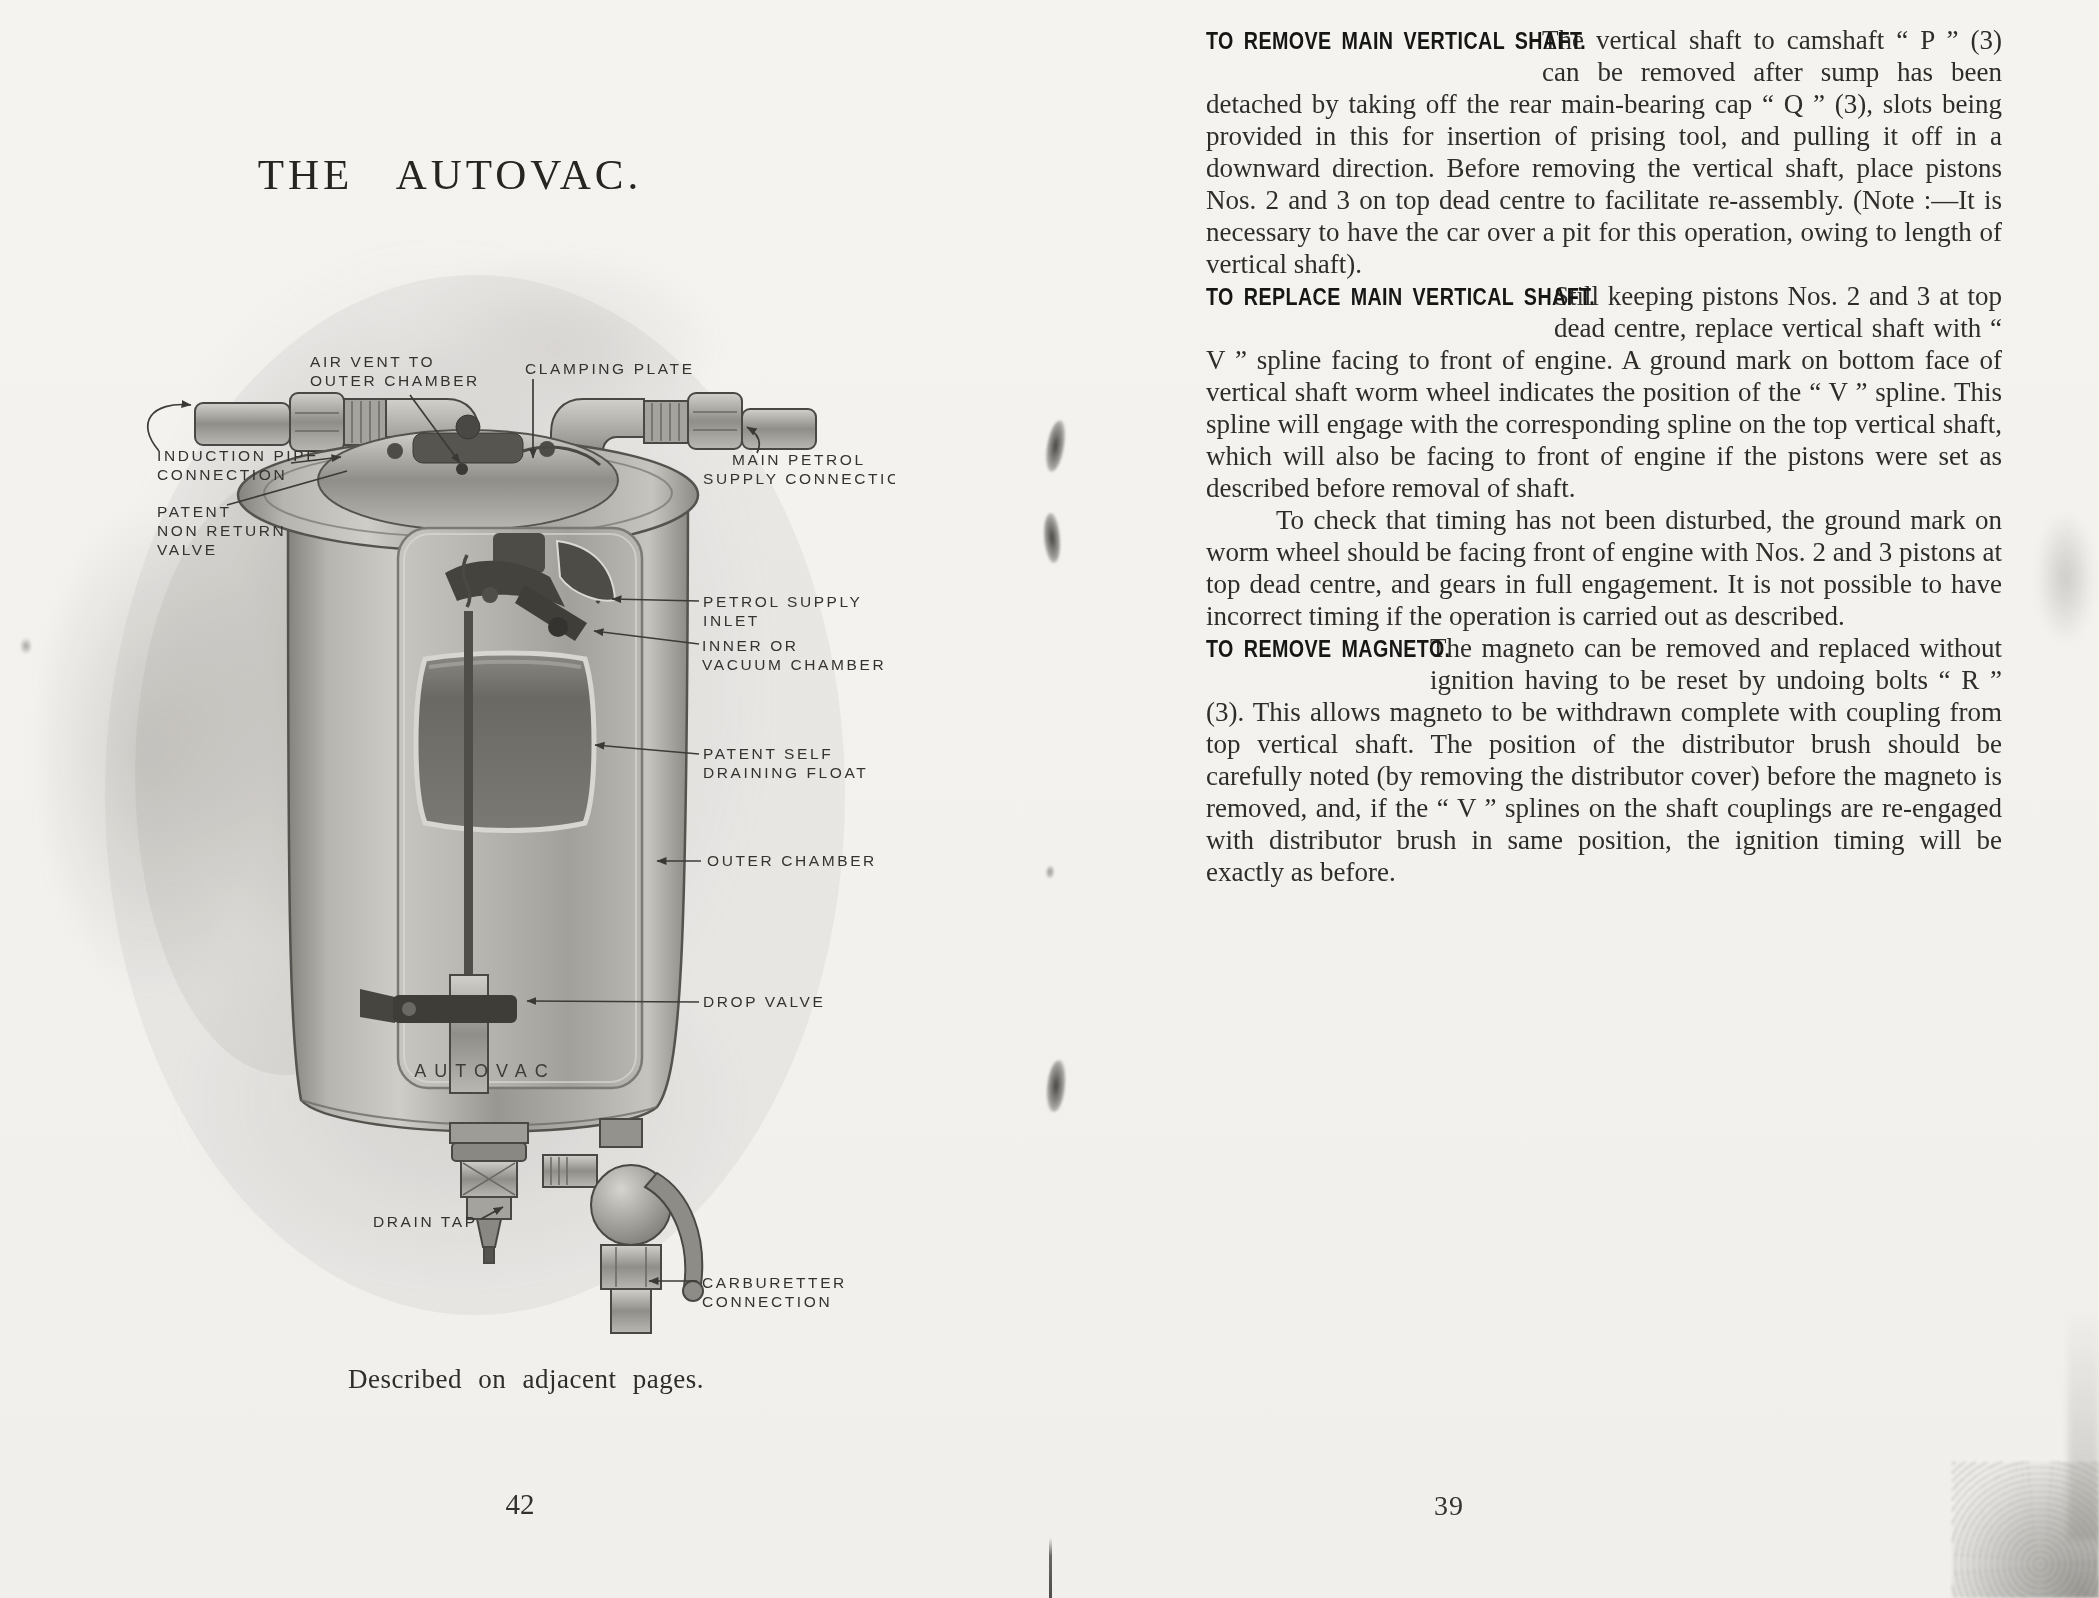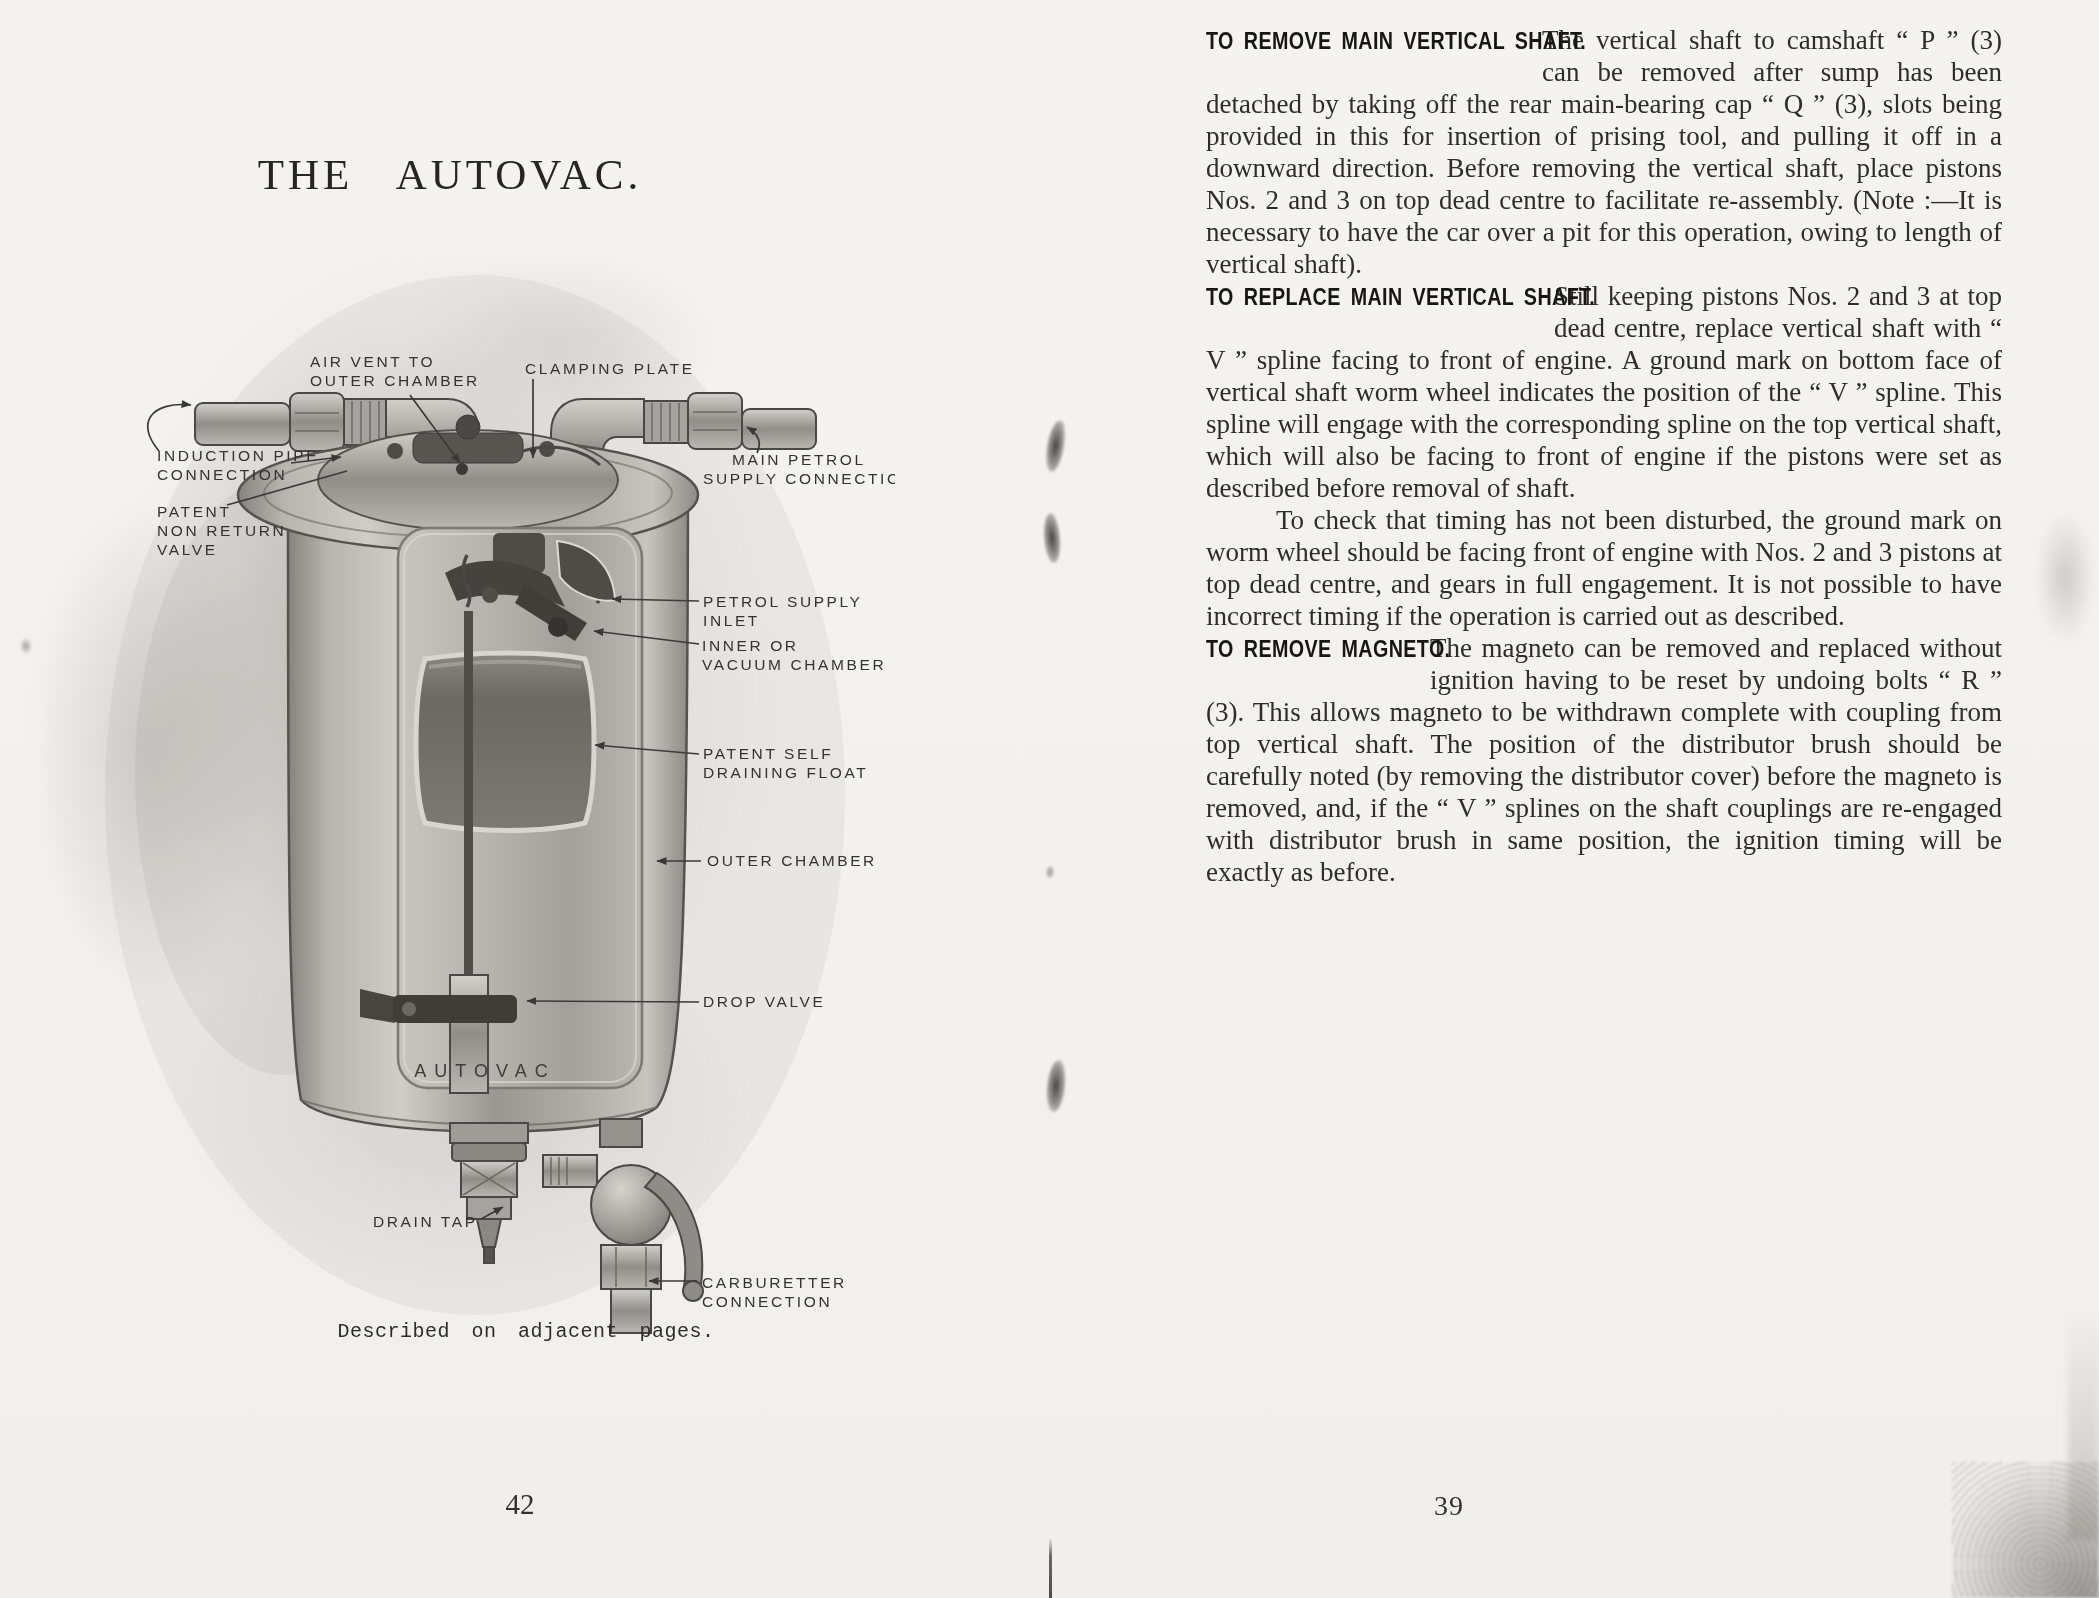--- a/index.html
+++ b/index.html
@@ -13,22 +13,22 @@
   #illus-wash{position:absolute;left:40px;top:230px;width:900px;height:1160px;filter:blur(7px);
     background:
       radial-gradient(ellipse 330px 470px at 350px 430px, rgba(118,116,108,.30), transparent 72%),
       radial-gradient(ellipse 160px 330px at 110px 520px, rgba(128,126,118,.28), transparent 75%),
       radial-gradient(ellipse 430px 570px at 400px 450px, rgba(150,148,140,.22), transparent 78%),
       radial-gradient(ellipse 360px 240px at 420px 870px, rgba(140,138,130,.20), transparent 80%),
       radial-gradient(ellipse 200px 120px at 520px 115px, rgba(150,148,140,.18), transparent 80%);}
   #autovac-svg{position:absolute;left:95px;top:255px;width:800px;height:1110px;}
   .cl{font-family:"Liberation Sans",sans-serif;font-size:15.5px;letter-spacing:2.6px;fill:#343330;}
   .ldr{stroke:#3c3b38;stroke-width:1.7;fill:none;}
-  #left-caption{position:absolute;left:526px;top:1320px;transform:translateX(-50%);
-    font-size:20px;color:#2e2d2a;word-spacing:9px;letter-spacing:.5px;white-space:nowrap;font-family:Liberation Mono, monospace;}
+  #left-caption{position:absolute;left:526px;top:1364px;transform:translateX(-50%);
+    font-size:27px;color:#2e2d2a;word-spacing:9px;letter-spacing:.5px;white-space:nowrap;}
   #left-pagenum{position:absolute;left:520px;top:1488px;transform:translateX(-50%);font-size:29px;color:#33322f;}
 
   
   #rcol{position:absolute;left:1206px;top:24px;width:796px;color:#2e2d2b;}
   #rcol p{margin:0;text-align:justify;font-size:27px;line-height:32px;clear:both;overflow:hidden;}
   .runin{float:left;height:64px;}
   .rh{display:inline-block;font-family:"Liberation Sans",sans-serif;font-weight:700;font-size:24px;
       line-height:32px;letter-spacing:.5px;word-spacing:5px;color:#161614;white-space:nowrap;
       transform:scaleX(.82);transform-origin:0 50%;}
   .w1{width:282px;} .w2{width:336px;} .w4{width:348px;} .w6{width:224px;text-decoration:underline;}

